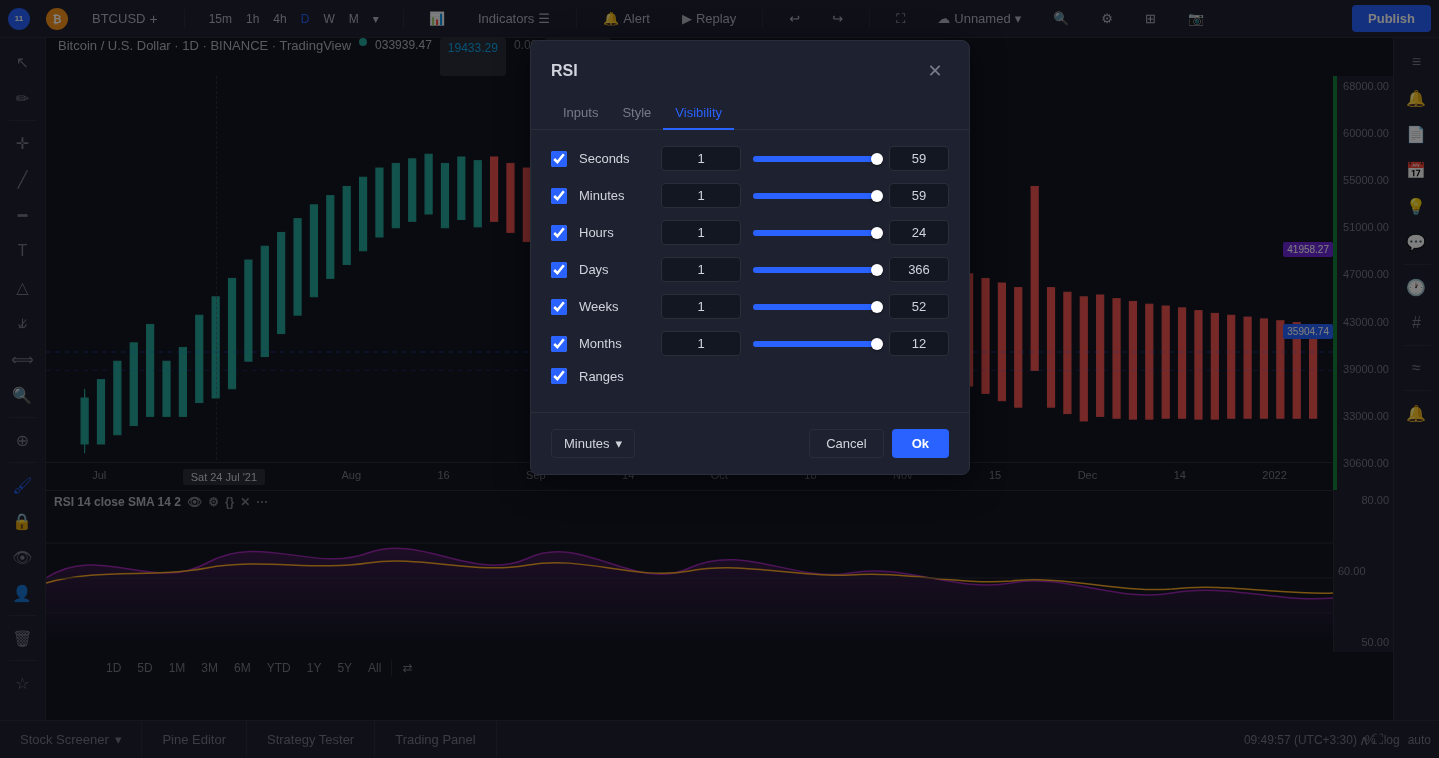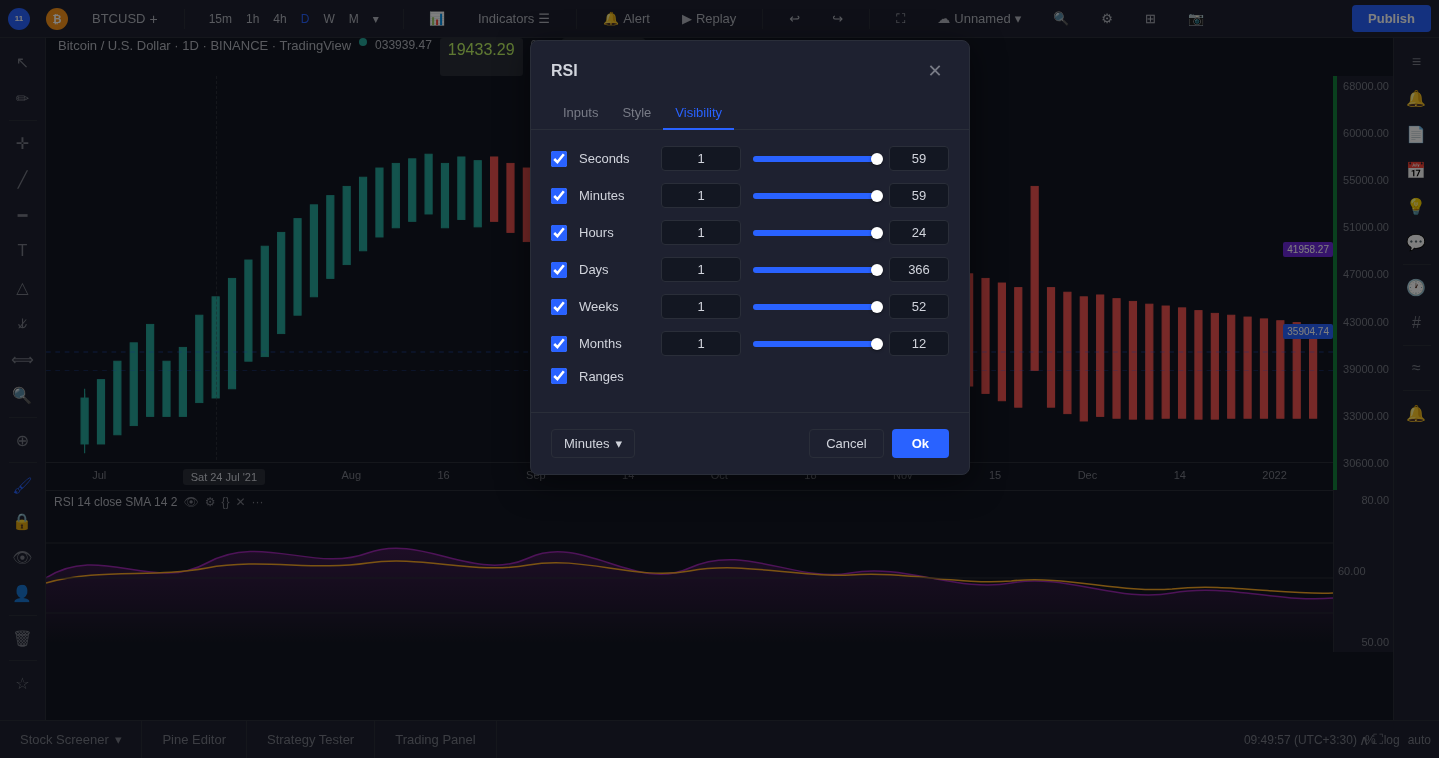--- a/index.html
+++ b/index.html
@@ -24,25 +24,25 @@
 
     
     .right-sidebar { position: absolute; right: 0; top: 38px; width: 46px; bottom: 38px; background: #1e2130; border-left: 1px solid #2a2e39; display: flex; flex-direction: column; align-items: center; padding: 8px 0; gap: 4px; z-index: 10; }
 
     
     .chart-area { position: absolute; left: 46px; right: 46px; top: 38px; bottom: 38px; background: #131722; overflow: hidden; }
 
     
     .price-bar { position: absolute; top: 0; left: 0; right: 0; height: 38px; display: flex; gap: 8px; padding: 0 12px; z-index: 5; }
     .price-label { color: #b2b5be; font-size: 13px; }
-    .price-badge { background: #2a2e39; padding: 3px 8px; border-radius: 3px; font-size: 16px; color: #bef264; }
+    .price-badge { background: #2a2e39; padding: 3px 8px; border-radius: 3px; font-size: 12px; color: #0ea5e9; }
     .price-dot { width: 8px; height: 8px; border-radius: 50%; background: #26a69a; }
     .chart-scale { position: absolute; top: 38px; right: 0; width: 60px; bottom: 200px; background: #1e2130; border-left: 4px solid #15803d; display: flex; flex-direction: column; justify-content: space-between; padding: 4px 4px; }
     .scale-label { font-size: 11px; color: #787b86; text-align: right; }
-    .rsi-header { display: flex; align-items: center; gap: 6px; padding: 4px 8px; font-size: 12px; color: #b2b5be; }
+    .rsi-header { display: flex; align-items: center; gap: 6px; padding: 4px 8px; font-size: 12px; color: #b2b5be; font-weight: bold; }
 
     
     .bottom-bar { position: absolute; bottom: 0; left: 0; right: 0; height: 38px; background: #1e2130; border-top: 1px solid #2a2e39; display: flex; align-items: center; z-index: 10; }
     .bottom-tabs { display: flex; height: 100%; }
     .bottom-tab { padding: 0 20px; display: flex; align-items: center; cursor: pointer; color: #787b86; font-size: 13px; border-right: 1px solid #2a2e39; white-space: nowrap; }
     .bottom-right { margin-left: auto; display: flex; align-items: center; gap: 8px; padding: 0 8px; color: #787b86; font-size: 12px; }
 
     
     .tf-row { position: absolute; bottom: 38px; left: 46px; height: 28px; display: flex; align-items: center; gap: 4px; padding: 0 8px; z-index: 5; }
     .tf-small { padding: 2px 6px; font-size: 12px; color: #787b86; cursor: pointer; border-radius: 3px; }
@@ -353,20 +353,33 @@
       <line x1="0" y1="100" x2="1200" y2="100" stroke="#2a2e39" stroke-width="1"></line>
     </svg>
   </div>
 
   <div style="position:absolute;right:0;bottom:68px;width:60px;height:162px;background:#1e2130;border-left:1px solid #2a2e39;display:flex;flex-direction:column;justify-content:space-between;padding:4px;">
     <span style="font-size:11px;color:#787b86;text-align:right;">80.00</span>
     <span style="font-size:11px;color:#787b86;text-align:left;">60.00</span>
     <span style="font-size:11px;color:#787b86;text-align:right;">50.00</span>
   </div>
 
+  <div class="tf-row">
+    <span class="tf-small">1D</span>
+    <span class="tf-small">5D</span>
+    <span class="tf-small">1M</span>
+    <span class="tf-small">3M</span>
+    <span class="tf-small">6M</span>
+    <span class="tf-small">YTD</span>
+    <span class="tf-small">1Y</span>
+    <span class="tf-small">5Y</span>
+    <span class="tf-small">All</span>
+    <span class="tf-sep"></span>
+    <span class="tf-small">⇄</span>
+  </div>
 </div>
 
 <div class="bottom-bar">
   <div class="bottom-tabs">
     <div class="bottom-tab">
       <span>Stock Screener</span>
       <span style="margin-left:6px;color:#787b86;">▾</span>
     </div>
     <div class="bottom-tab">
       <span>Pine Editor</span>

